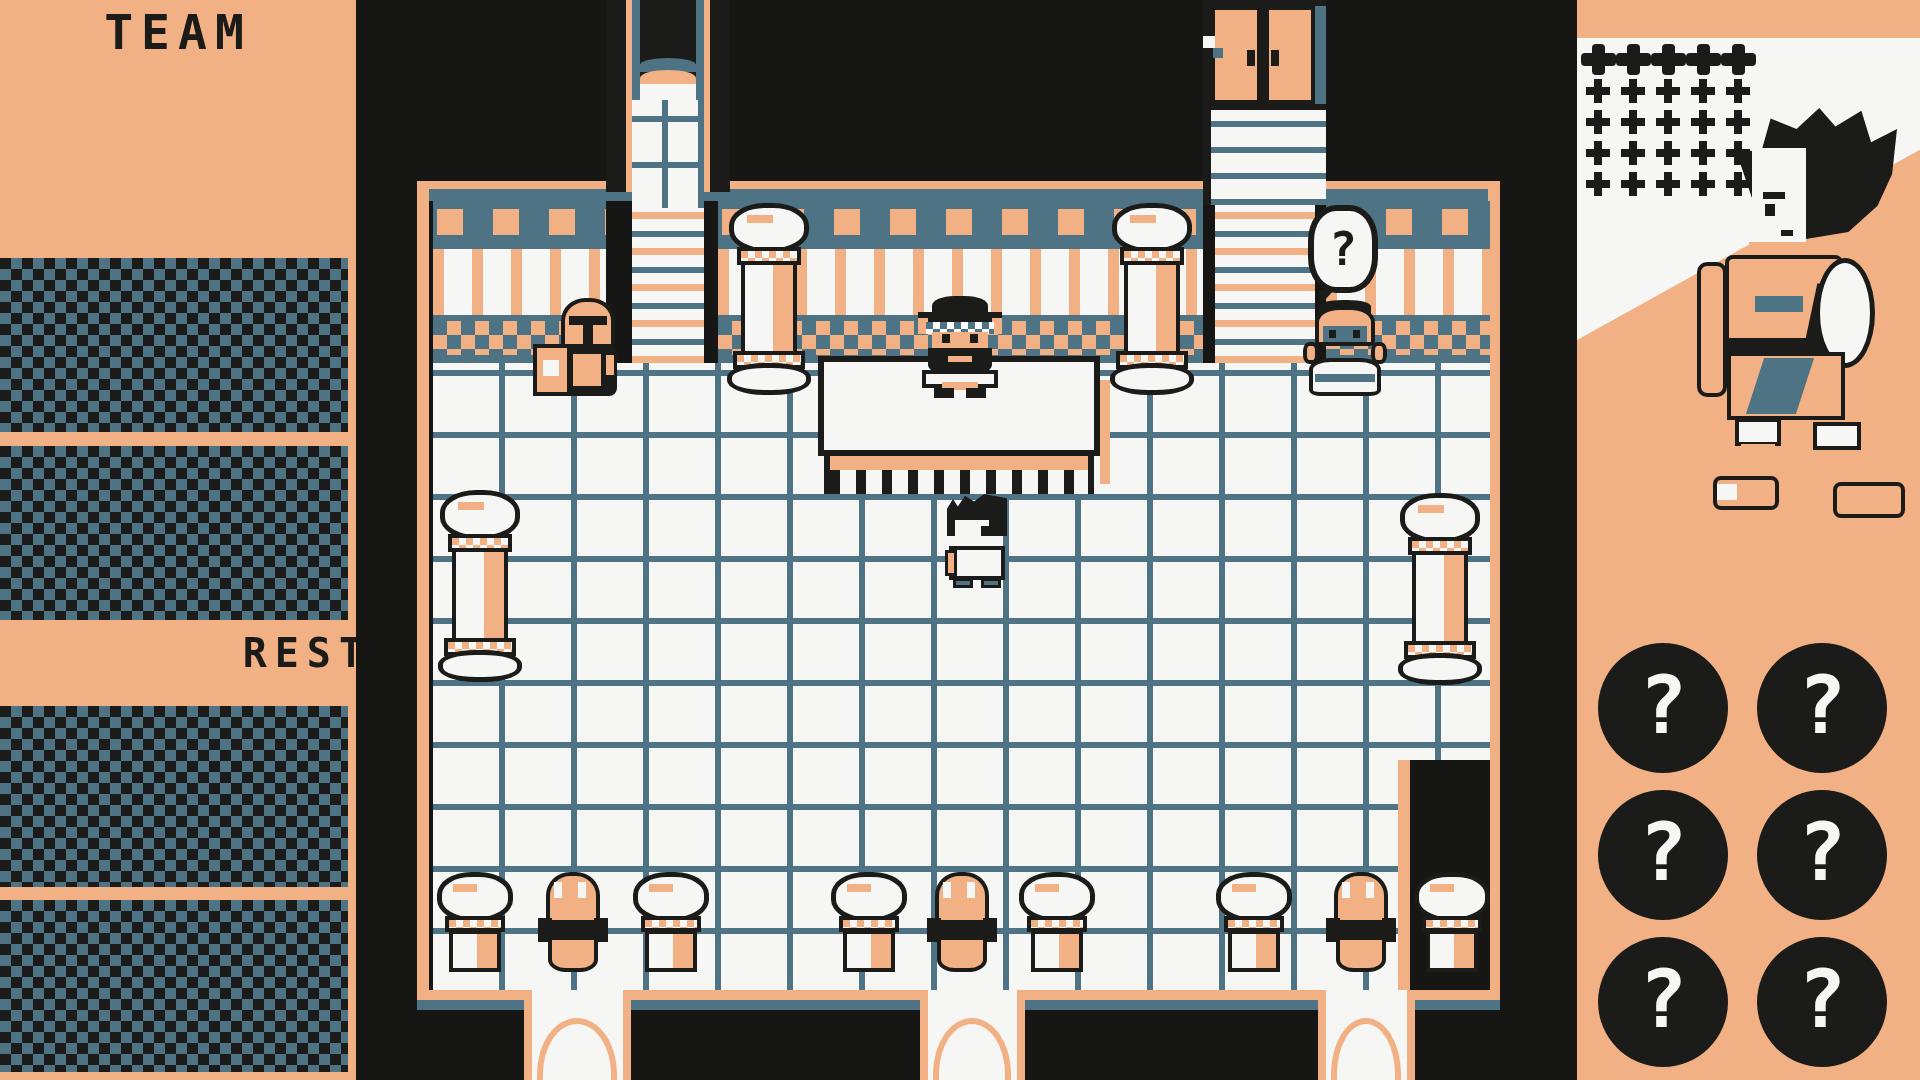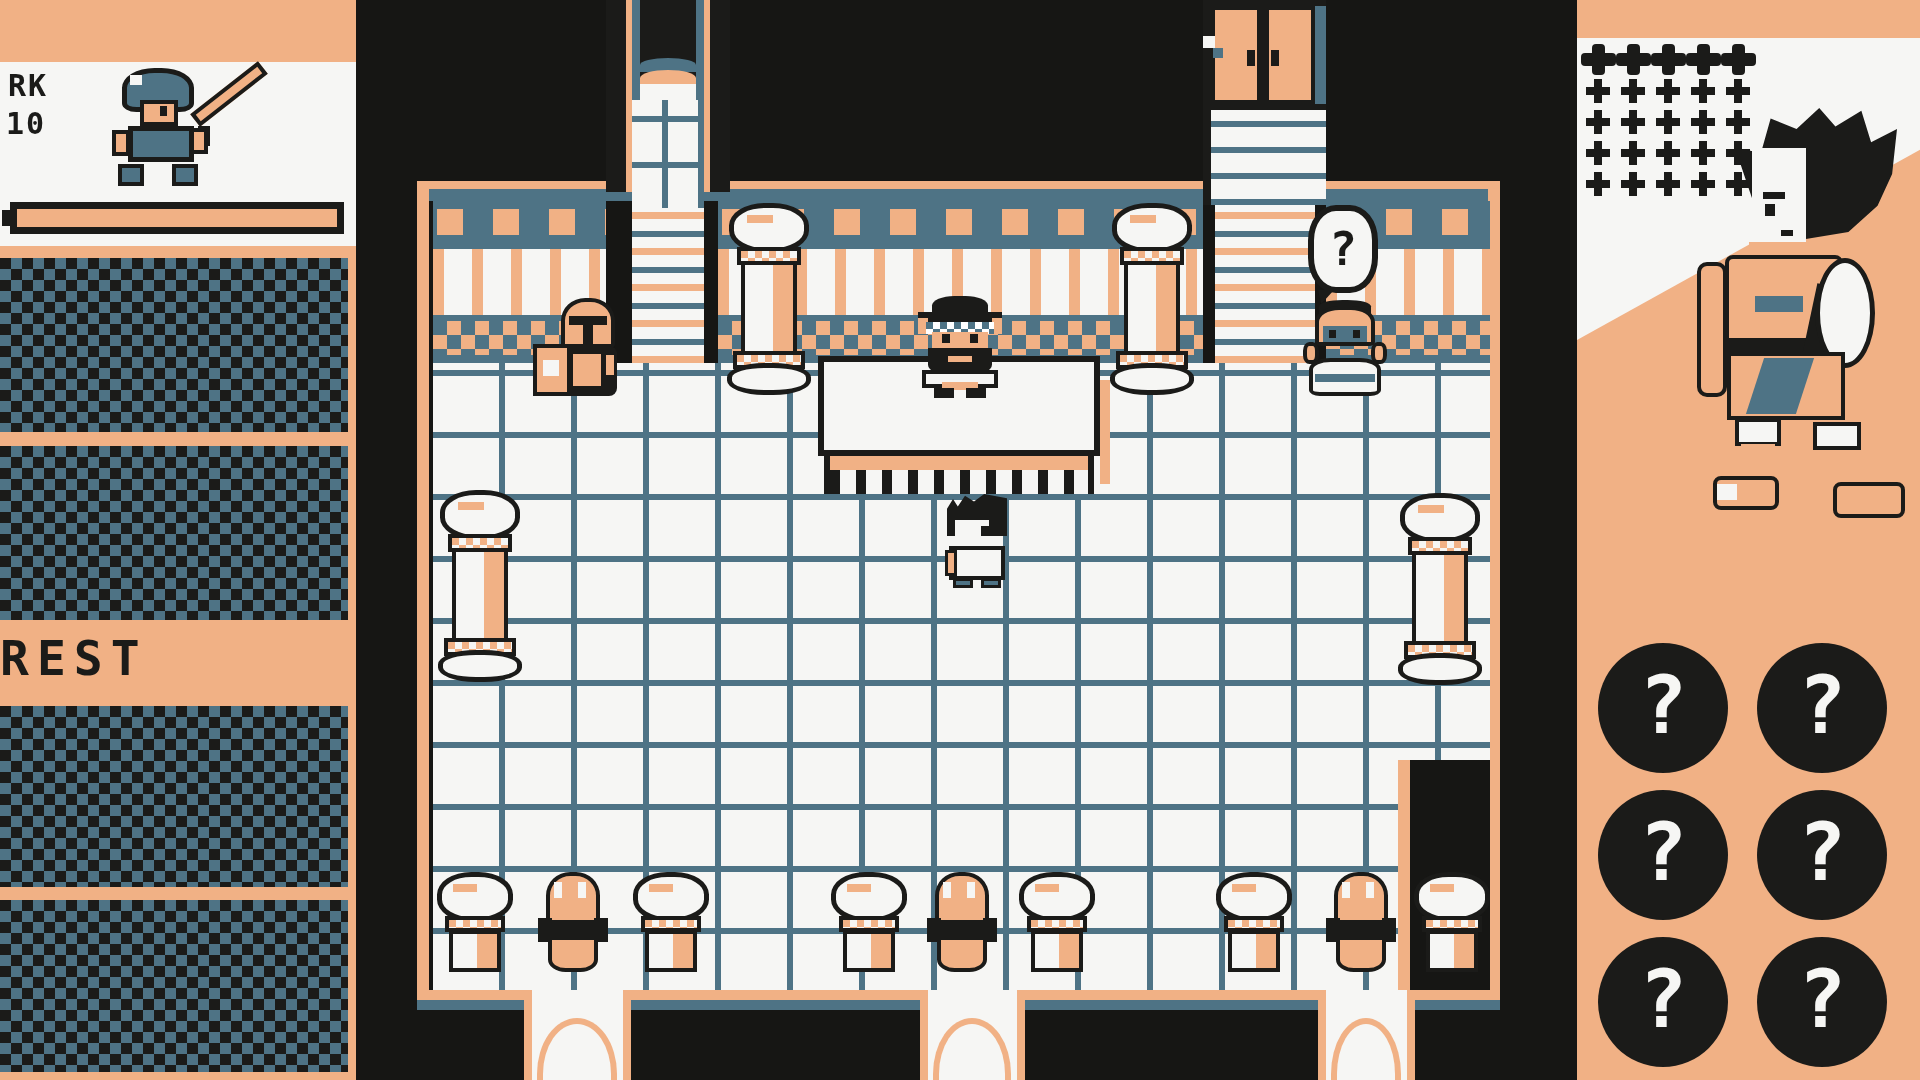--- a/index.html
+++ b/index.html
@@ -71,49 +71,27 @@
   .pip.small::after{left:5px;top:12px;width:24px;height:8px}
   .perk{position:absolute;width:130px;height:130px;background:var(--ink);border-radius:50%;text-align:center}
   .perk .q{font-family:"DejaVu Sans Mono",monospace;font-weight:800;font-size:80px;line-height:126px;color:var(--paper)}
 </style>
 </head>
 <body>
 
 <div class="stage">
 
   <aside class="abs" style="left:0;top:0;width:356px;height:1080px;background:var(--peach)">
-
-    <div class="abs" style="left:0;top:62px;width:356px;height:184px;background:var(--paper)">
-      <div class="abs px" style="left:8px;top:6px;font-size:30px;letter-spacing:2px">RK</div>
-      <div class="abs px" style="left:6px;top:44px;font-size:30px;letter-spacing:2px">10</div>
-
-      <div class="abs sprite" style="left:88px;top:6px;width:190px;height:130px">
-        <i style="left:34px;top:0;width:72px;height:44px;background:var(--teal);border:5px solid var(--ink);border-radius:45% 45% 20% 20%"></i>
-        <i style="left:42px;top:7px;width:12px;height:10px;background:var(--paper)"></i>
-        <i style="left:52px;top:32px;width:38px;height:26px;background:var(--peach);border:4px solid var(--ink)"></i>
-        <i style="left:72px;top:38px;width:7px;height:10px;background:var(--ink)"></i>
-        <i style="left:98px;top:18px;width:86px;height:16px;background:var(--peach);border:4px solid var(--ink);transform:rotate(-38deg)"></i>
-        <i style="left:110px;top:58px;width:12px;height:20px;background:var(--ink)"></i>
-        <i style="left:40px;top:58px;width:66px;height:36px;background:var(--teal);border:5px solid var(--ink)"></i>
-        <i style="left:24px;top:62px;width:18px;height:26px;background:var(--peach);border:4px solid var(--ink)"></i>
-        <i style="left:102px;top:60px;width:18px;height:26px;background:var(--peach);border:4px solid var(--ink)"></i>
-        <i style="left:30px;top:96px;width:26px;height:22px;background:var(--teal);border:4px solid var(--ink)"></i>
-        <i style="left:84px;top:96px;width:26px;height:22px;background:var(--teal);border:4px solid var(--ink)"></i>
-      </div>
-
-      <div class="abs" style="left:10px;top:140px;width:334px;height:32px;border:7px solid var(--ink);background:var(--paper)">
-        <div style="height: 100%; background: var(--peach); width: 100%;"></div>
-      </div>
-      <div class="abs" style="left:2px;top:148px;width:10px;height:16px;background:var(--ink)"></div>
-    </div>
+    <div class="abs px" style="left:0;top:4px;width:356px;text-align:center;font-size:48px">TEAM</div>
+
 
     <div class="abs checker-slot" style="left:0;top:258px;width:348px;height:174px"></div>
     <div class="abs checker-slot" style="left:0;top:446px;width:348px;height:174px"></div>
 
-    <div class="abs px" style="left:0;top:630px;width:356px;text-align:left;font-size:48px">REST</div>
+    <div class="abs px" style="left:15px;top:630px;width:356px;text-align:right;font-size:40px">REST</div>
 
     <div class="abs checker-slot" style="left:0;top:706px;width:348px;height:181px"></div>
     <div class="abs checker-slot" style="left:0;top:900px;width:348px;height:172px"></div>
   </aside>
 
   <main class="abs" style="left:356px;top:0;width:1221px;height:1080px;background:var(--void)">
 
     <div class="abs" style="left:61px;top:181px;width:1083px;height:8px;background:var(--peach)"></div>
     <div class="abs" style="left:61px;top:189px;width:1083px;height:12px;background:var(--teal)"></div>
     <div class="abs" style="left:61px;top:181px;width:12px;height:809px;background:var(--peach)"></div>

